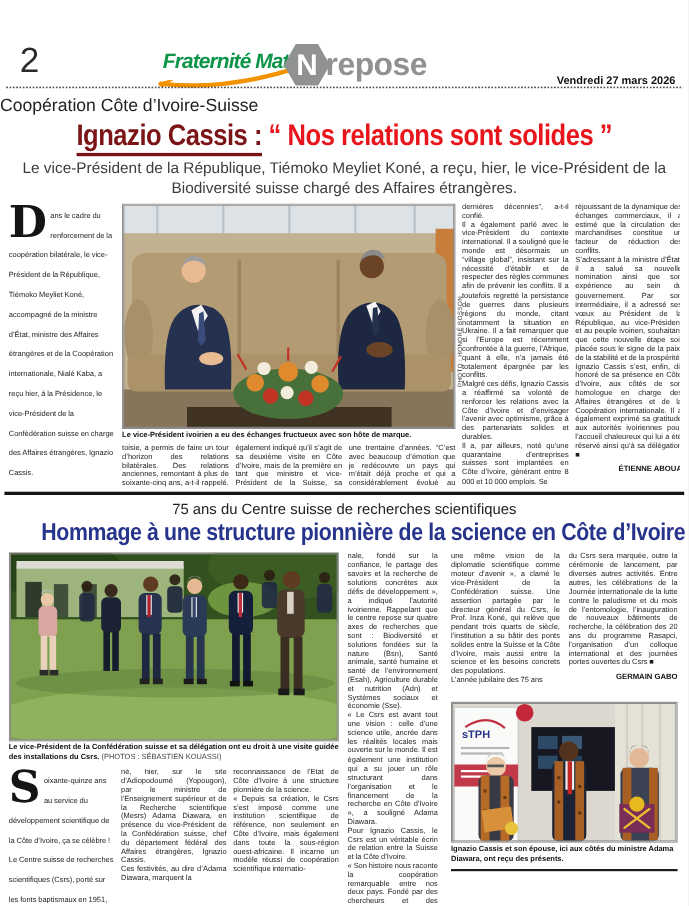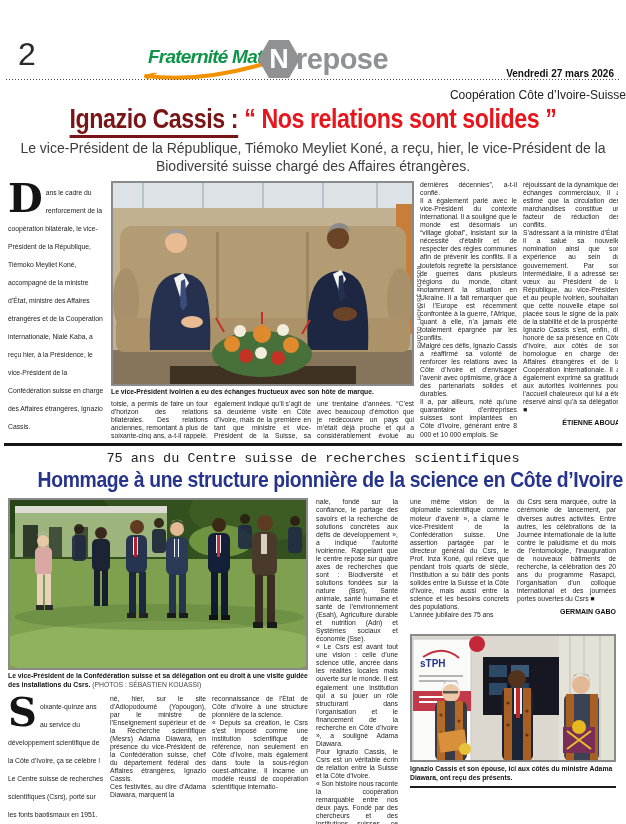--- a/index.html
+++ b/index.html
@@ -14,21 +14,21 @@
   .brand-text{font-style:italic;font-weight:bold;font-size:19px;color:#0c9448;letter-spacing:-0.8px;white-space:nowrap;}
   .brand-swoosh{position:absolute;left:-6px;top:10px;}
   .section{position:absolute;left:258px;top:40px;display:flex;align-items:center;}
   .hex{width:42px;height:38px;background:#8f9193;clip-path:polygon(26% 0,74% 0,100% 50%,74% 100%,26% 100%,0 50%);
        display:flex;align-items:center;justify-content:center;color:#fff;font-weight:bold;font-size:27px;}
   .section-rest{font-weight:bold;font-size:29px;color:#8f9193;letter-spacing:-0.5px;margin-left:-4px;}
   .hdr-date{position:absolute;right:12px;top:68px;font-size:10px;font-weight:bold;color:#111;margin-left:39px;}
   .dotted-rule{position:absolute;left:5px;right:5px;top:78px;height:4px;
     background-image:radial-gradient(circle,#4a4a4a 0.9px,transparent 1px);background-size:3px 3px;background-repeat:repeat-x;}
   
-  .a1-kicker{text-align:right;font-size:12px;color:#222;margin-top:6px;padding-left:32px;}
+  .a1-kicker{text-align:left;font-size:16px;color:#222;margin-top:6px;}
   .a1-h1{white-space:nowrap;text-align:center;transform:scaleX(0.86);transform-origin:50% 50%;
          font-size:27px;font-weight:bold;letter-spacing:-0.5px;margin-top:2px;line-height:1.15;}
   .a1-h1 .h1-lead{color:#7a1416;border-bottom:3px solid #7a1416;padding-bottom:1px;}
   .a1-h1 .h1-quote{color:#e8151c;}
   .a1-deck{width:606px;margin:5px auto 0;text-align:center;font-size:14px;line-height:1.25;color:#3d3d3d;}
   
   .a1-cols{display:flex;gap:6px;margin:6px 8px 0;height:258px;overflow:hidden;}
   .btxt{font-size:6.8px;line-height:8.05px;text-align:justify;white-space:pre-line;color:#1c1c1c;word-spacing:-0.2px;}
   .ncol{width:97px;flex:0 0 97px;}
   .a1-mid{width:303px;flex:0 0 303px;position:relative;}
@@ -37,21 +37,21 @@
   .photo-frame{display:block;border:1px solid #8a8a8a;}
   .cap{font-size:6.8px;line-height:8.2px;font-weight:bold;color:#111;margin-top:2px;}
   .cap .cap-credit{font-weight:normal;color:#454545;}
   .a1-midcols{display:flex;gap:6px;margin-top:4px;}
   .a1-midcols .mcol{width:97px;flex:0 0 97px;}
   .vcredit{position:absolute;right:-8px;top:84px;writing-mode:vertical-rl;transform:rotate(180deg);
            font-size:5.6px;letter-spacing:0.4px;color:#3a3a3a;}
   .byline{font-size:7px;font-weight:bold;text-align:right;margin-top:5px;color:#111;}
   .rule-thick{height:3px;background:#161616;margin:4px 4px 0;}
   
-  .a2-kicker{text-align:center;font-size:13.5px;color:#222;margin-top:5px;font-family:Liberation Mono, monospace;}
+  .a2-kicker{text-align:center;font-size:13.5px;color:#222;margin-top:5px;}
   .a2-h2{white-space:nowrap;text-align:center;transform:scaleX(0.88);transform-origin:50% 50%;
          font-size:22px;font-weight:bold;color:#27348b;letter-spacing:-0.4px;margin-top:1px;line-height:1.2;}
   .a2-body{display:flex;margin:5px 8px 0;height:326px;overflow:hidden;}
   .a2-left{width:300px;flex:0 0 300px;}
   .a2-left-cols{display:flex;gap:6px;margin-top:6px;height:122px;overflow:hidden;}
   .a2-left-cols .mcol{width:96px;flex:0 0 96px;}
   .a2-colA{width:82px;flex:0 0 82px;margin-left:8px;height:100%;overflow:hidden;}
   .a2-right{width:206px;flex:0 0 206px;margin-left:12px;display:flex;flex-direction:column;}
   .bc-row{display:flex;gap:8px;height:132px;overflow:hidden;}
   .bc-row .bcol{flex:1;display:flex;flex-direction:column;}

